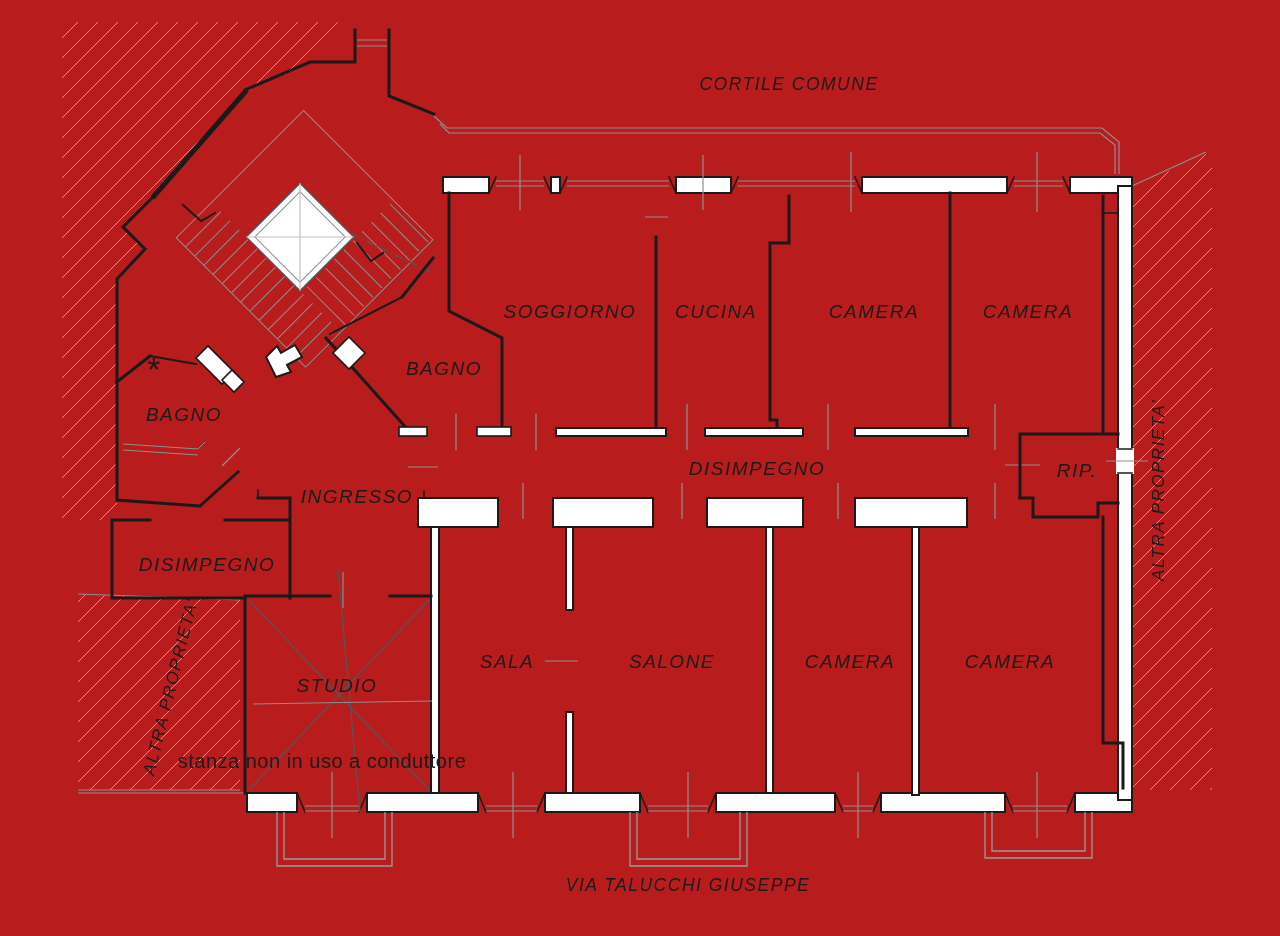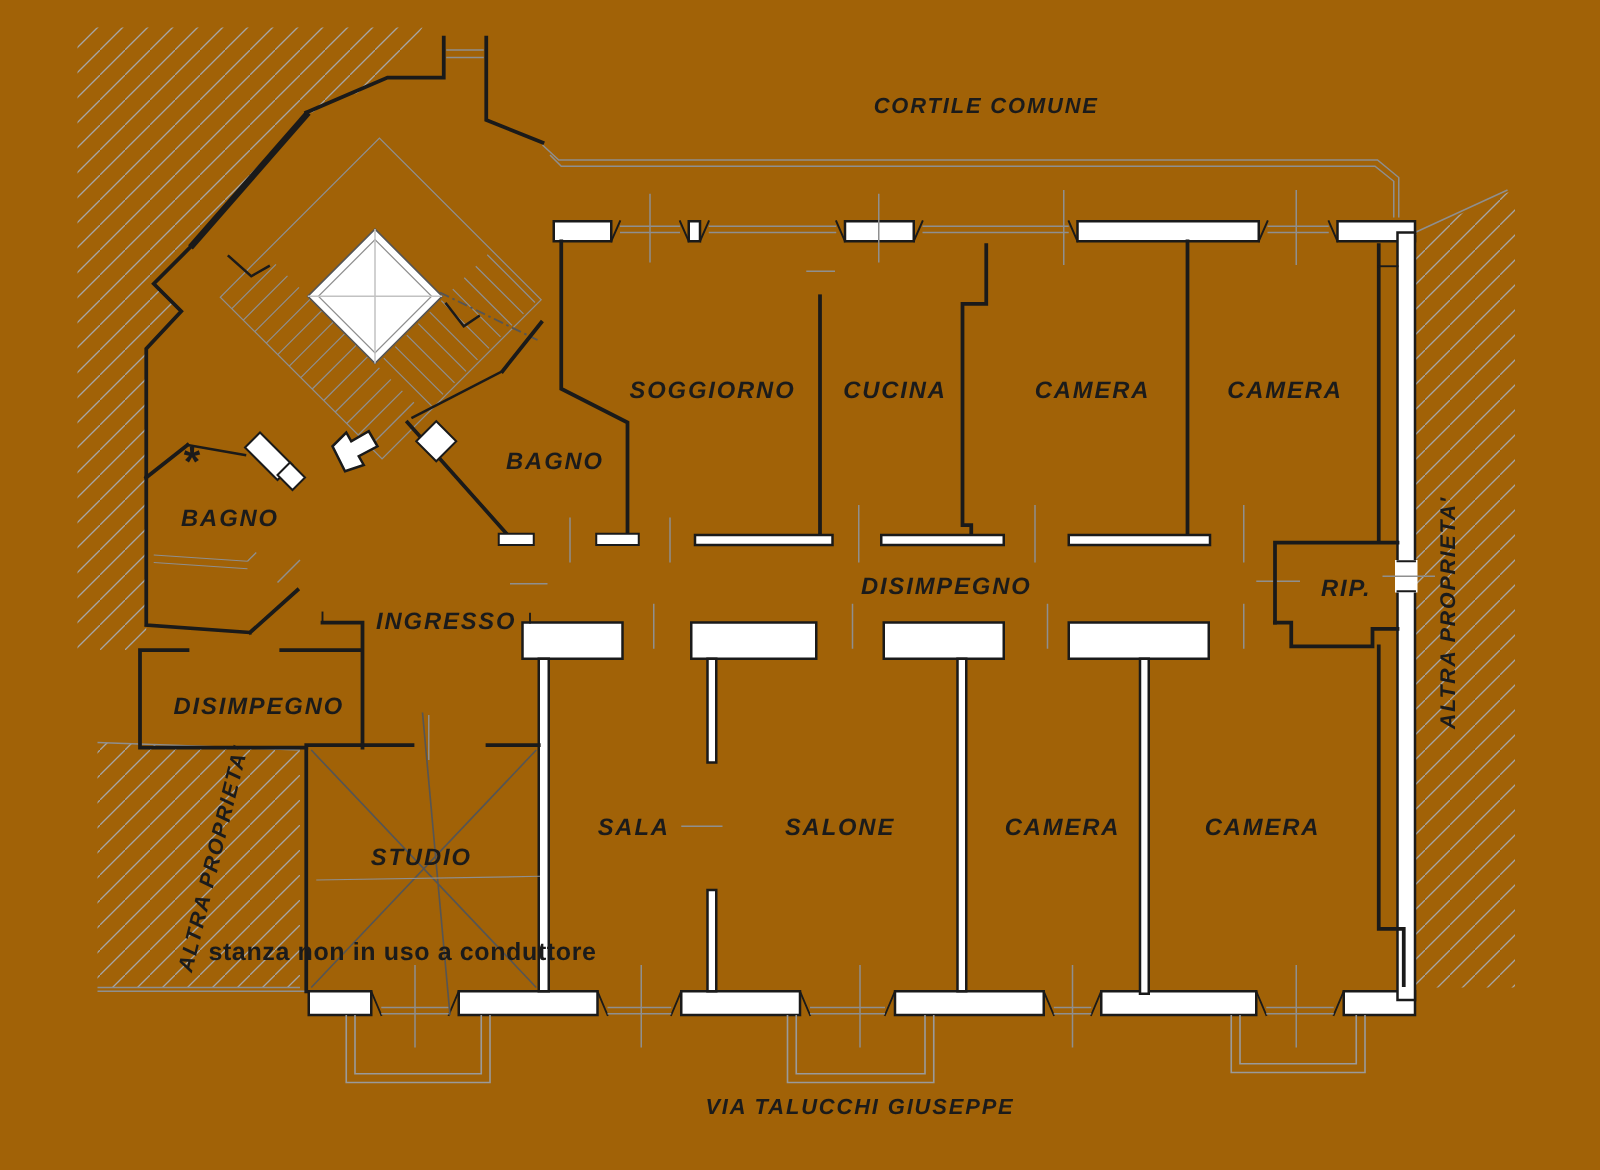--- a/index.html
+++ b/index.html
@@ -1,17 +1,17 @@
 <!DOCTYPE html>
 <html style="--wall: #1a1a1a; --thin: #8f8f8f; --balcony: #9a9a9a; --detail: #555555; --label: #1b1b1b;"><head>
 <meta charset="utf-8">
 <title>Planimetria</title>
 <style>
   html,body{margin:0;padding:0;background:#ffffff;}
-  .canvas{position:relative;width:1280px;height:936px;background:#a16207;overflow:hidden;font-weight:bold;}
+  .canvas{position:relative;width:1280px;height:936px;background:#b91c1c;overflow:hidden;}
   svg{display:block;font-family:"Liberation Sans", sans-serif;}
   
   .wl  {fill:none;stroke:var(--wall);stroke-width:3;stroke-linejoin:miter;stroke-linecap:square;}
   .wl2 {fill:none;stroke:var(--wall);stroke-width:2;stroke-linecap:square;}
   .wl15{fill:none;stroke:var(--wall);stroke-width:1.5;stroke-linecap:square;}
   .wl5 {fill:none;stroke:var(--wall);stroke-width:5;stroke-linecap:square;}
   .wr  {fill:#ffffff;stroke:var(--wall);stroke-width:2;}
   .wrt {fill:#ffffff;stroke:var(--wall);stroke-width:1.6;}
   .thin{fill:none;stroke:var(--thin);stroke-width:1.2;}
   .glass{fill:none;stroke:var(--thin);stroke-width:1.1;}

